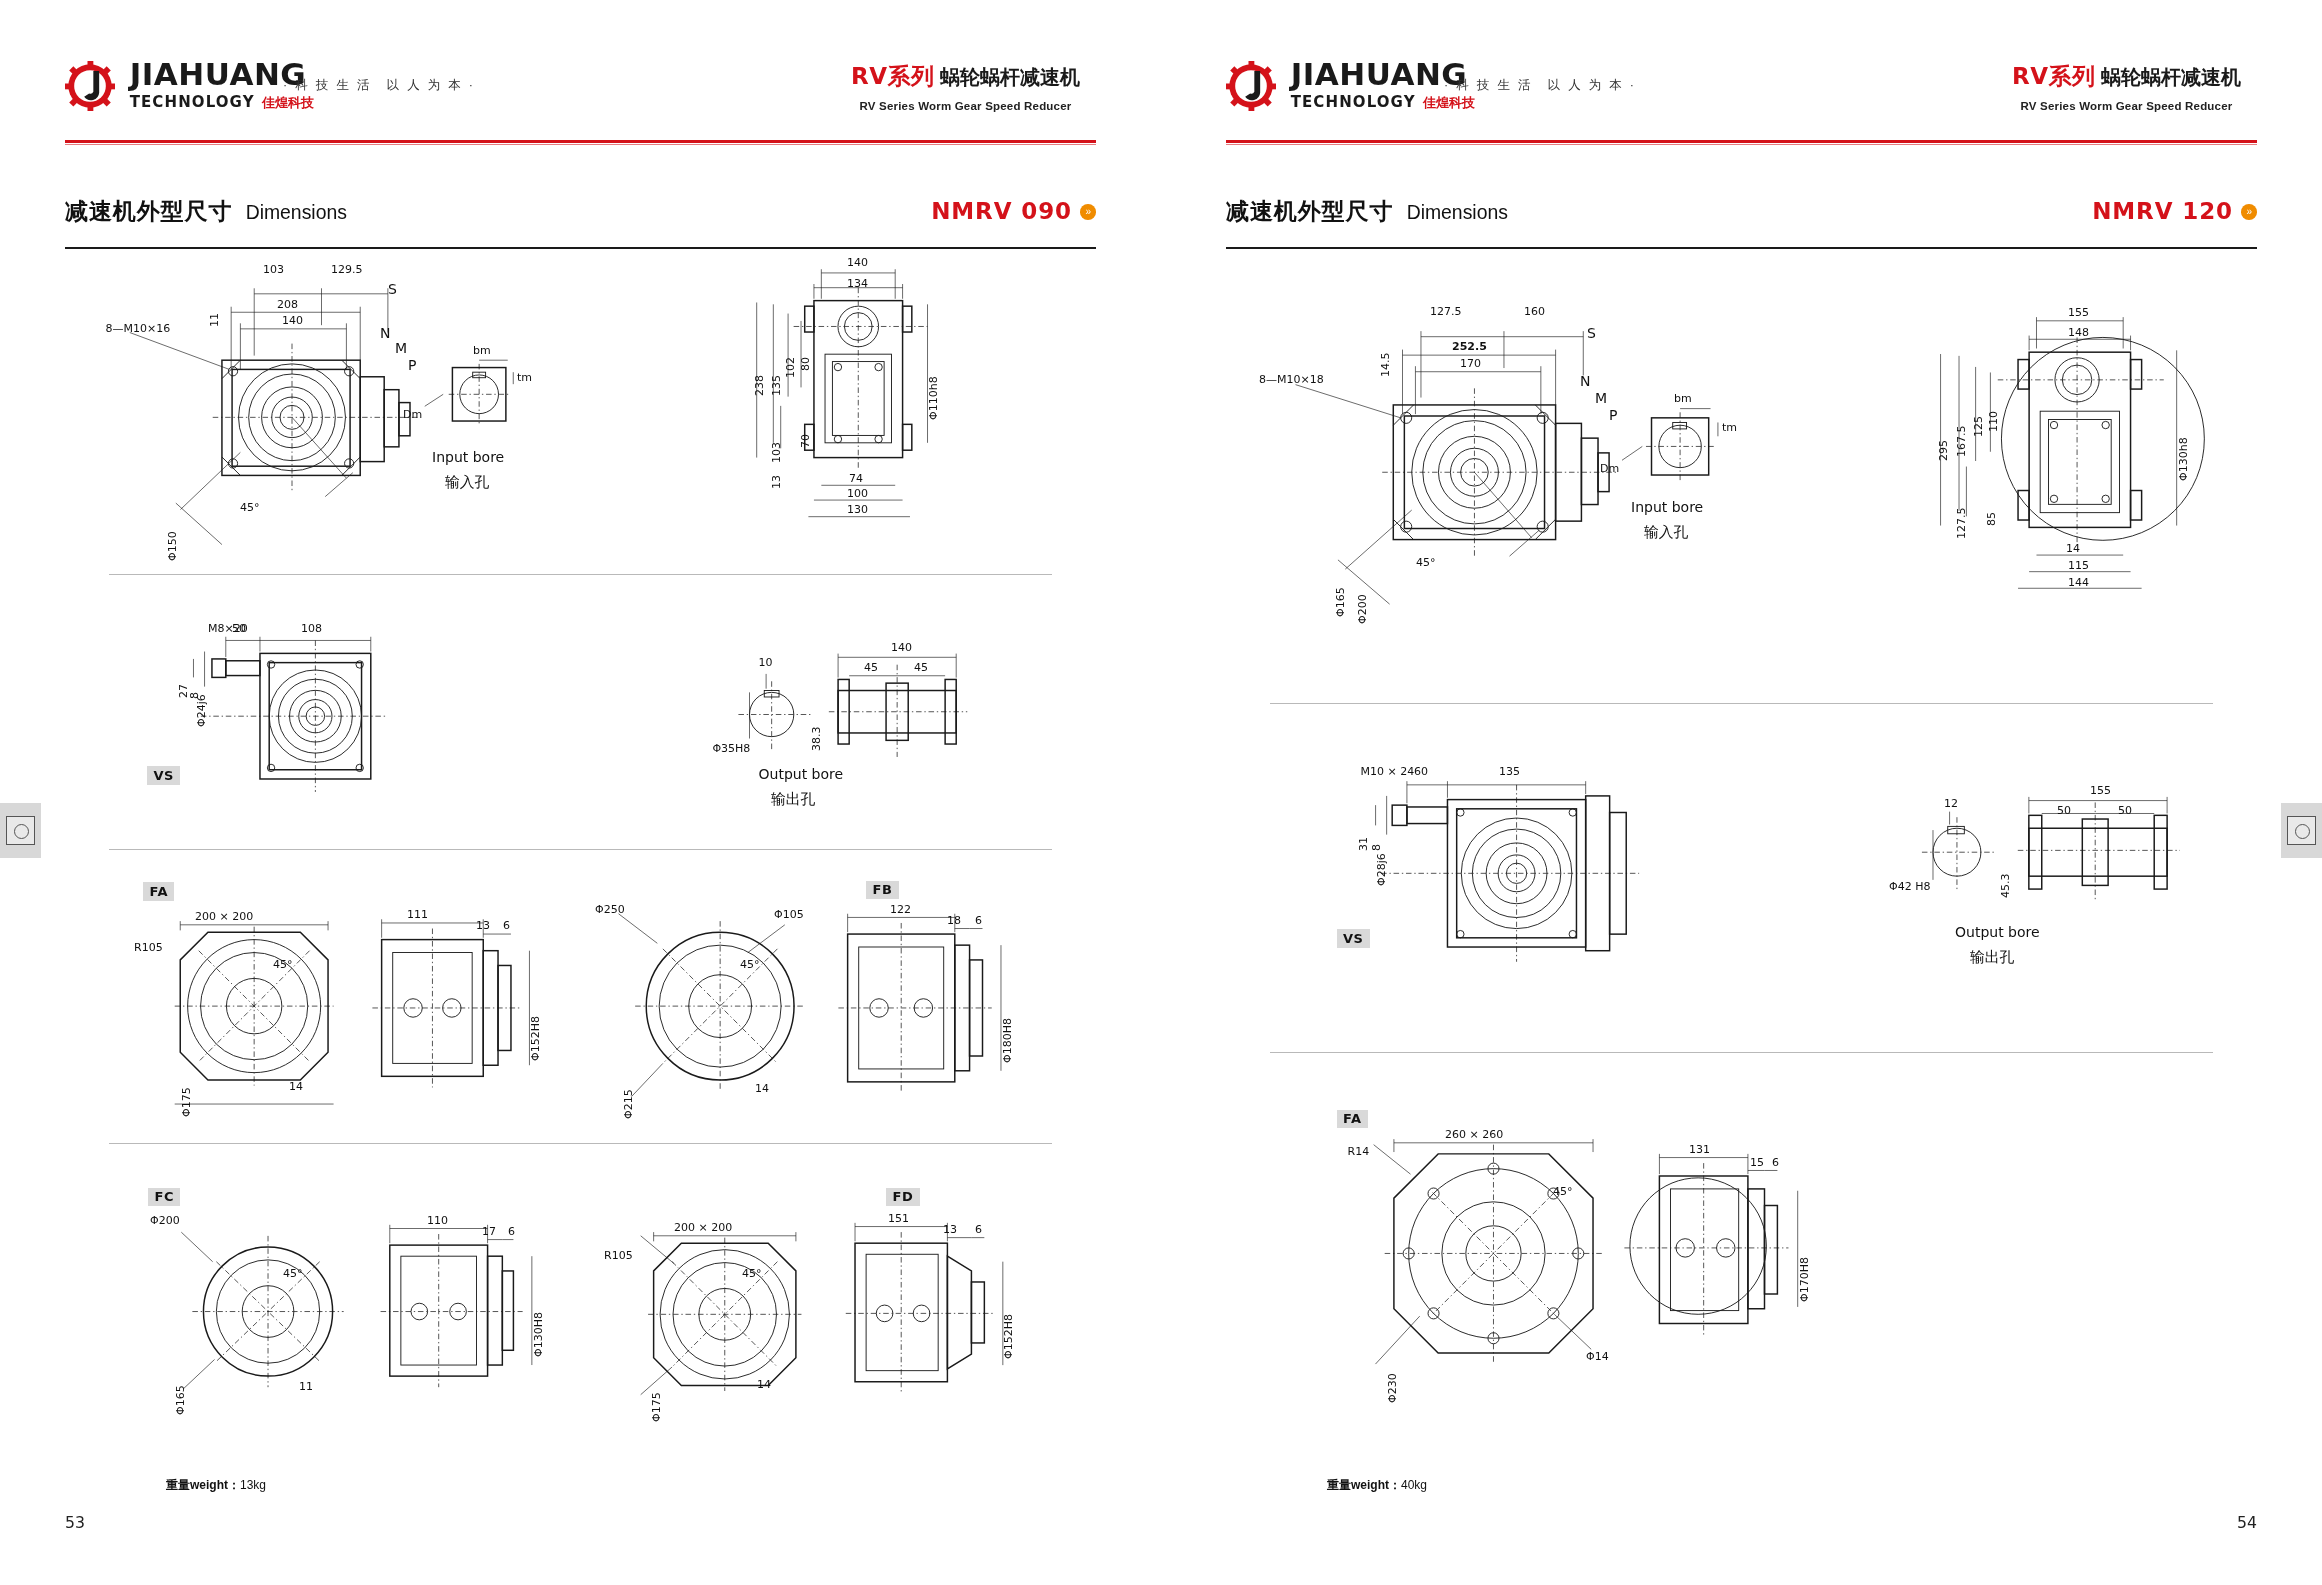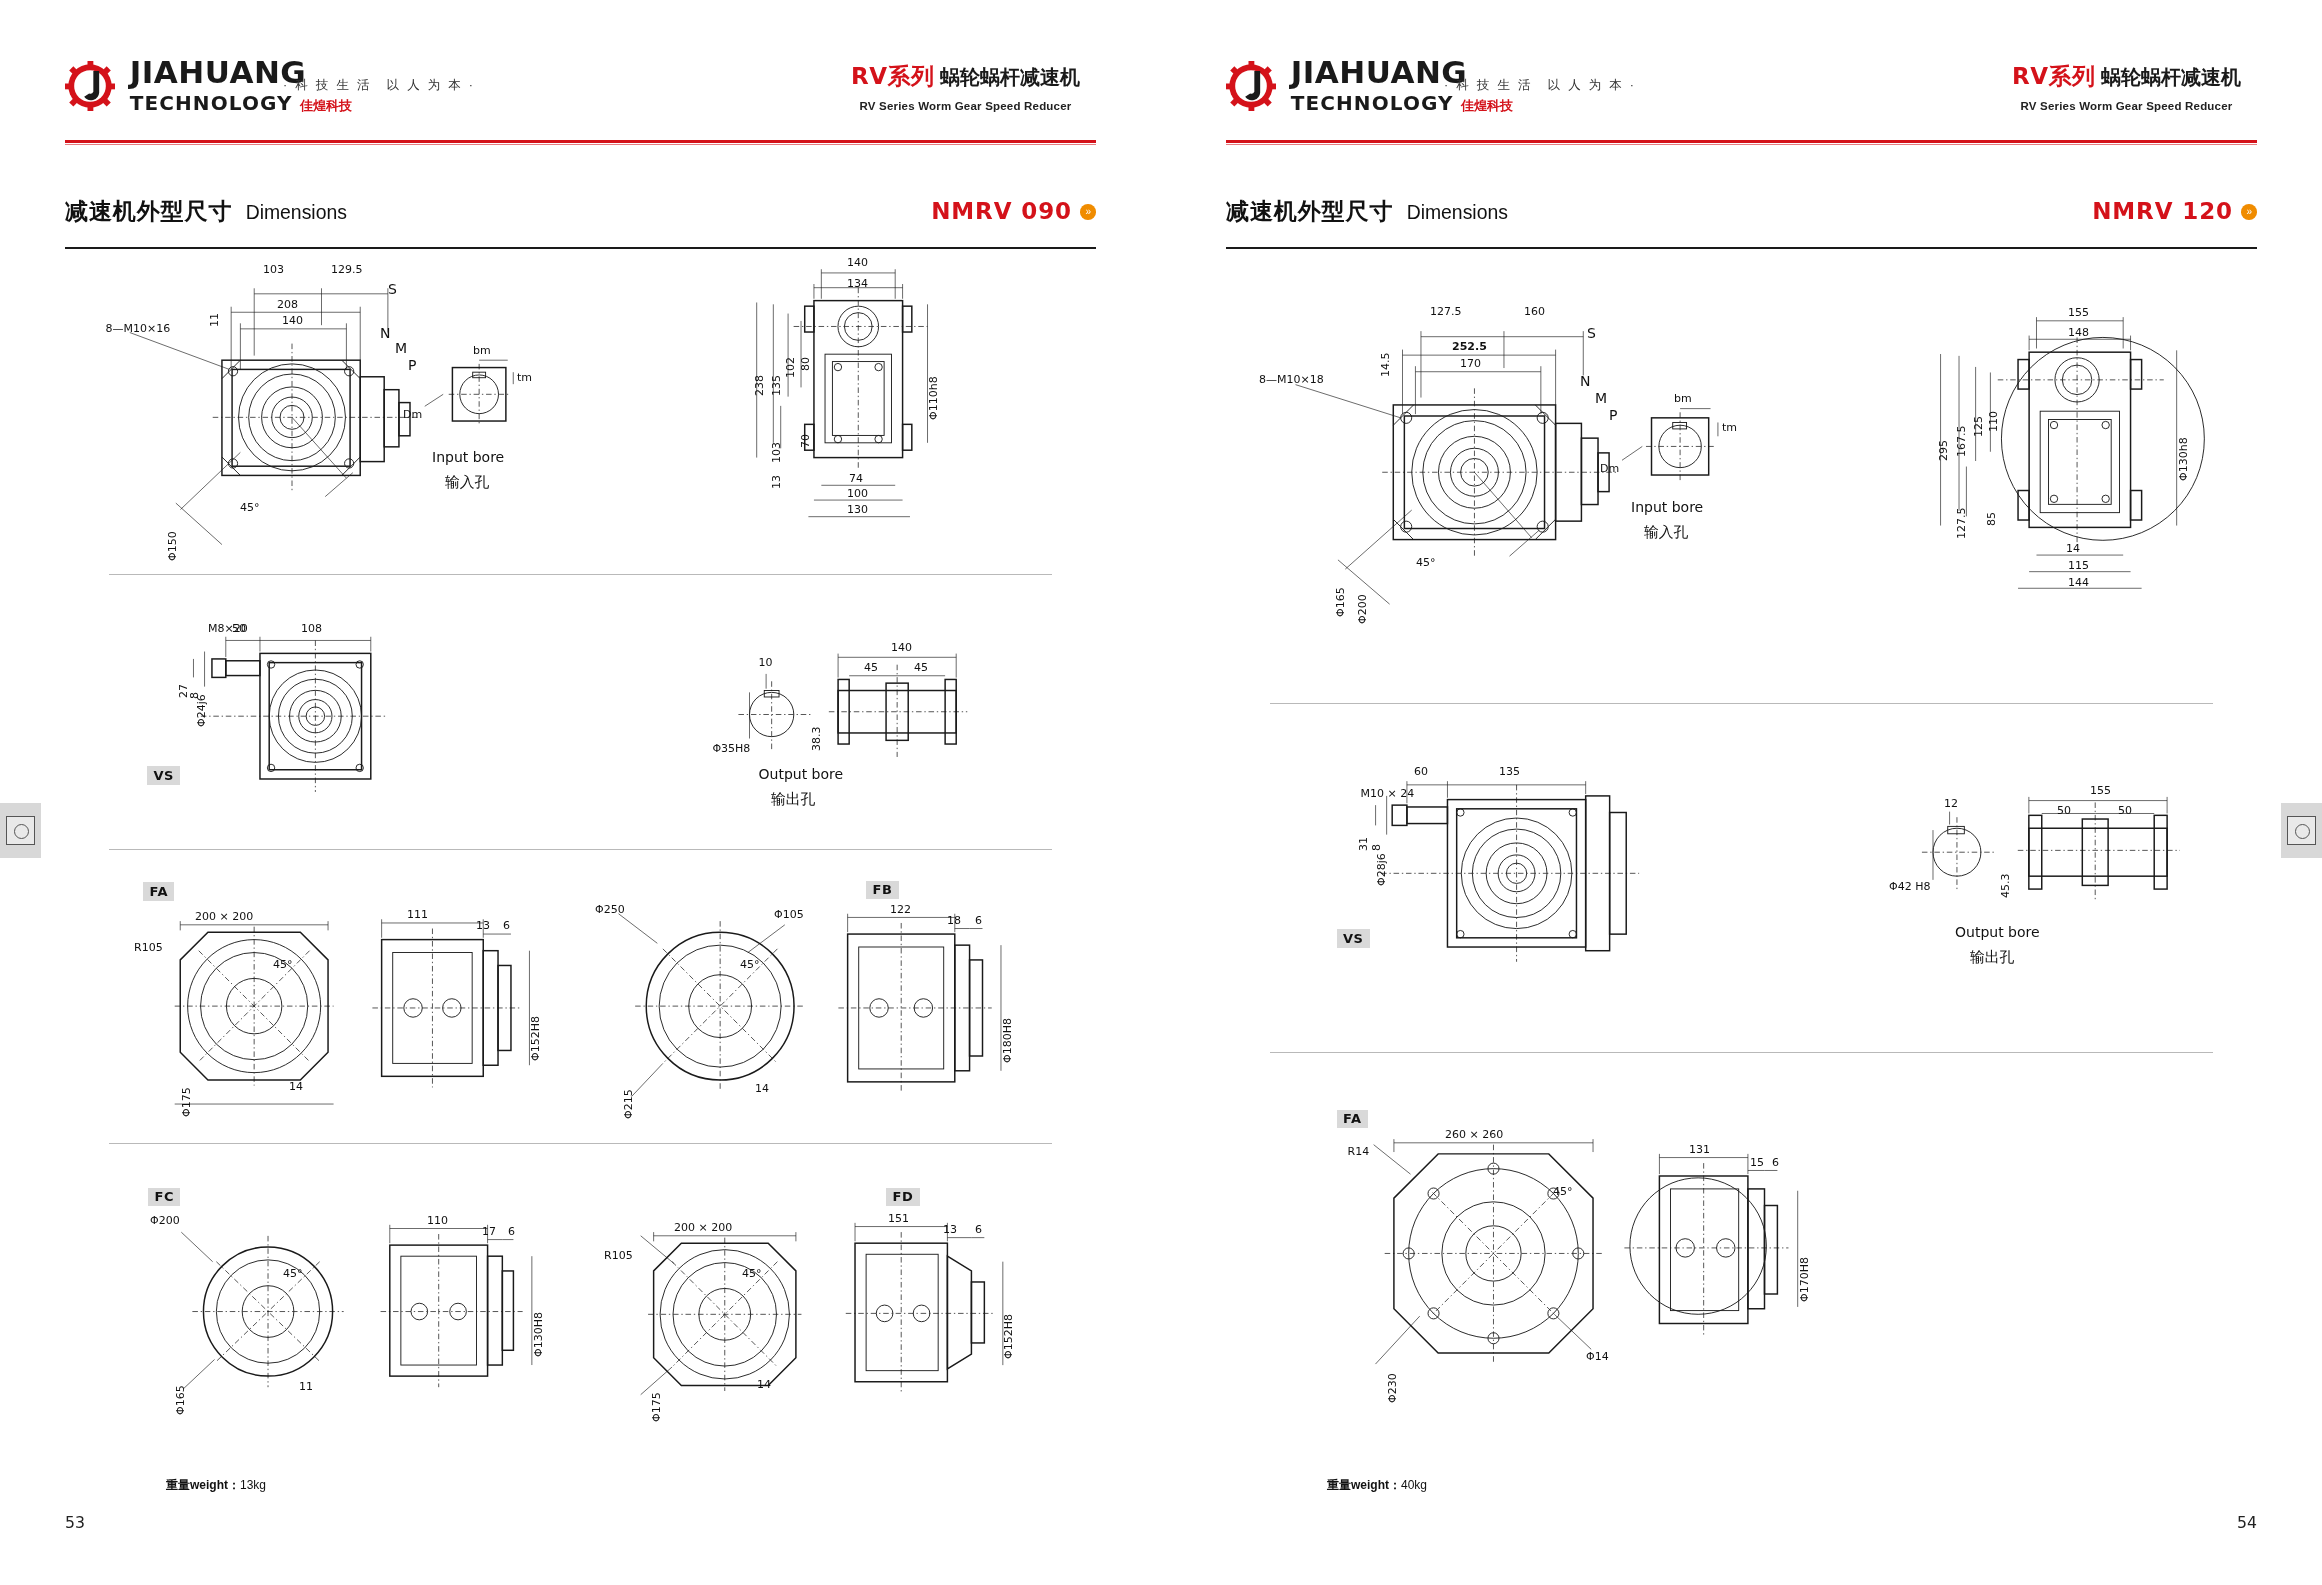--- a/index.html
+++ b/index.html
@@ -59,21 +59,21 @@
     line-height: 1;
   }
   .logo-sub {
     display: flex;
     align-items: baseline;
     margin-top: 2.8px;
   }
   .logo-sub .en {
     font-family: "DejaVu Sans", sans-serif;
     font-weight: bold;
-    font-size: 20px;
+    font-size: 15px;
     letter-spacing: 1.1px;
     color: #1a1a1a;
   }
   .logo-sub .cn {
     font-size: 13px;
     font-weight: bold;
     color: #d4121a;
     margin-left: 7.4px;
   }
   .slogan {
@@ -1030,21 +1030,21 @@
           <line x1="56" y1="36" x2="56" y2="60"></line>
           <line x1="100" y1="36" x2="100" y2="54"></line>
           <line x1="250" y1="36" x2="250" y2="50"></line>
           <line x1="56" y1="40" x2="100" y2="40"></line>
           <line x1="100" y1="40" x2="250" y2="40"></line>
           <line x1="22" y1="62" x2="22" y2="84"></line>
           <line x1="34" y1="52" x2="34" y2="94"></line>
         </g>
       </svg>
       <span class="lbl v" style="left:14.8px; top:103px;">8</span>
-      <span class="lbl" style="left:5.5px; top:16.6px;margin-top:22px;">M10 × 24</span>
+      <span class="lbl" style="left:5.5px; top:16.6px;">M10 × 24</span>
       <span class="lbl" style="left:59px; top:16.6px;">60</span>
       <span class="lbl" style="left:144px; top:16.6px;">135</span>
       <span class="lbl v" style="left:1.8px; top:103px;">31</span>
       <span class="lbl v" style="left:20px; top:138px;">Φ28j6</span>
       <span class="tagbox" style="left:-18.5px; top:181px;">VS</span>
     </div>
 
     <div class="draw" style="left:748px; top:784px; width:295px; height:212px;">
       <svg width="295" height="212" viewBox="0 0 320 230">
         <g class="ln-th">

